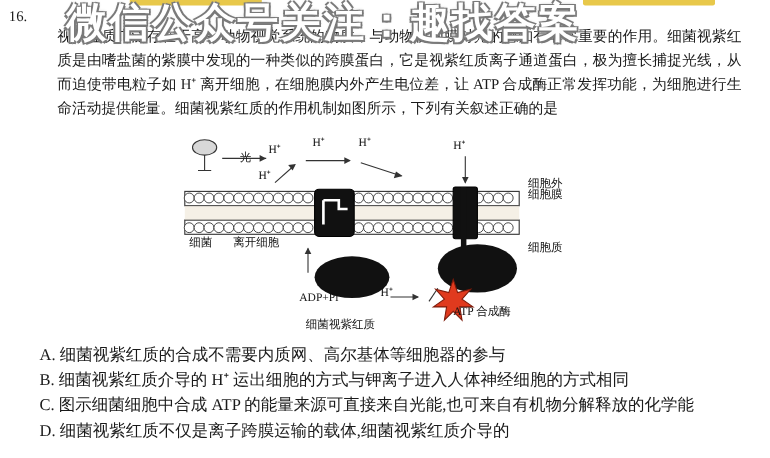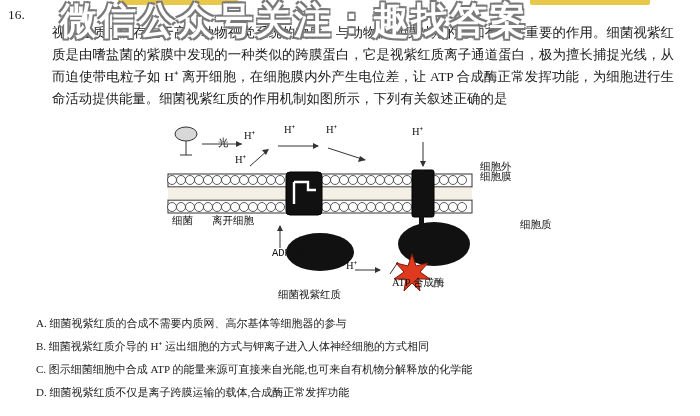--- a/index.html
+++ b/index.html
@@ -62,21 +62,21 @@
     font-family: "Liberation Serif", serif;
     color: #111;
     white-space: nowrap;
   }
   
   .options {
     position: absolute;
     left: 36px;
     top: 312px;
     width: 650px;
-    font-size: 11px;
+    font-size: 15px;
     line-height: 23px;
   }
   .options .opt {
     white-space: nowrap;
   }
   
   .wm {
     position: absolute;
     left: 60px;
     top: -4px;
@@ -261,34 +261,34 @@
     </svg>
 
     <span class="fig-label" style="left:68px; top:14px;">光</span>
     <span class="fig-label" style="left:94px; top:6px;">H⁺</span>
     <span class="fig-label" style="left:134px; top:0px;">H⁺</span>
     <span class="fig-label" style="left:176px; top:0px;">H⁺</span>
     <span class="fig-label" style="left:262px; top:2px;">H⁺</span>
     <span class="fig-label" style="left:85px; top:30px;">H⁺</span>
     <span class="fig-label" style="left:330px; top:38px;">细胞外</span>
     <span class="fig-label" style="left:330px; top:48px;">细胞膜</span>
-    <span class="fig-label" style="left:330px; top:96px;margin-left:40px;">细胞质</span>
+    <span class="fig-label" style="left:330px; top:96px;">细胞质</span>
     <span class="fig-label" style="left:22px; top:92px;">细菌</span>
     <span class="fig-label" style="left:62px; top:92px;">离开细胞</span>
-    <span class="fig-label" style="left:242px; top:112px;margin-top:42px;">ATP 合成酶</span>
-    <span class="fig-label" style="left:122px; top:125px;font-family:Liberation Mono, monospace;">ADP+Pi</span>
+    <span class="fig-label" style="left:262px; top:112px;margin-top:42px;">ATP 合成酶</span>
+    <span class="fig-label" style="left:122px; top:144px;">ADP+Pi</span>
     <span class="fig-label" style="left:196px; top:136px;">H⁺</span>
     <span class="fig-label" style="left:128px; top:166px;">细菌视紫红质</span>
   </div>
 
   <div class="options">
     <div class="opt">A. 细菌视紫红质的合成不需要内质网、高尔基体等细胞器的参与</div>
     <div class="opt">B. 细菌视紫红质介导的 H⁺ 运出细胞的方式与钾离子进入人体神经细胞的方式相同</div>
     <div class="opt">C. 图示细菌细胞中合成 ATP 的能量来源可直接来自光能,也可来自有机物分解释放的化学能</div>
-    <div class="opt">D. 细菌视紫红质不仅是离子跨膜运输的载体,合成酶正常发挥功能</div>
+    <div class="opt">D. 细菌视紫红质不仅是离子跨膜运输的载体,细菌视紫红质介导的</div>
   </div>
 
   <div class="wm">
     <div class="wm-badge"></div>
     <div class="wm-badge2"></div>
     <div class="wm-text">微信公众号关注：趣找答案</div>
   </div>
 
 </div>
 

